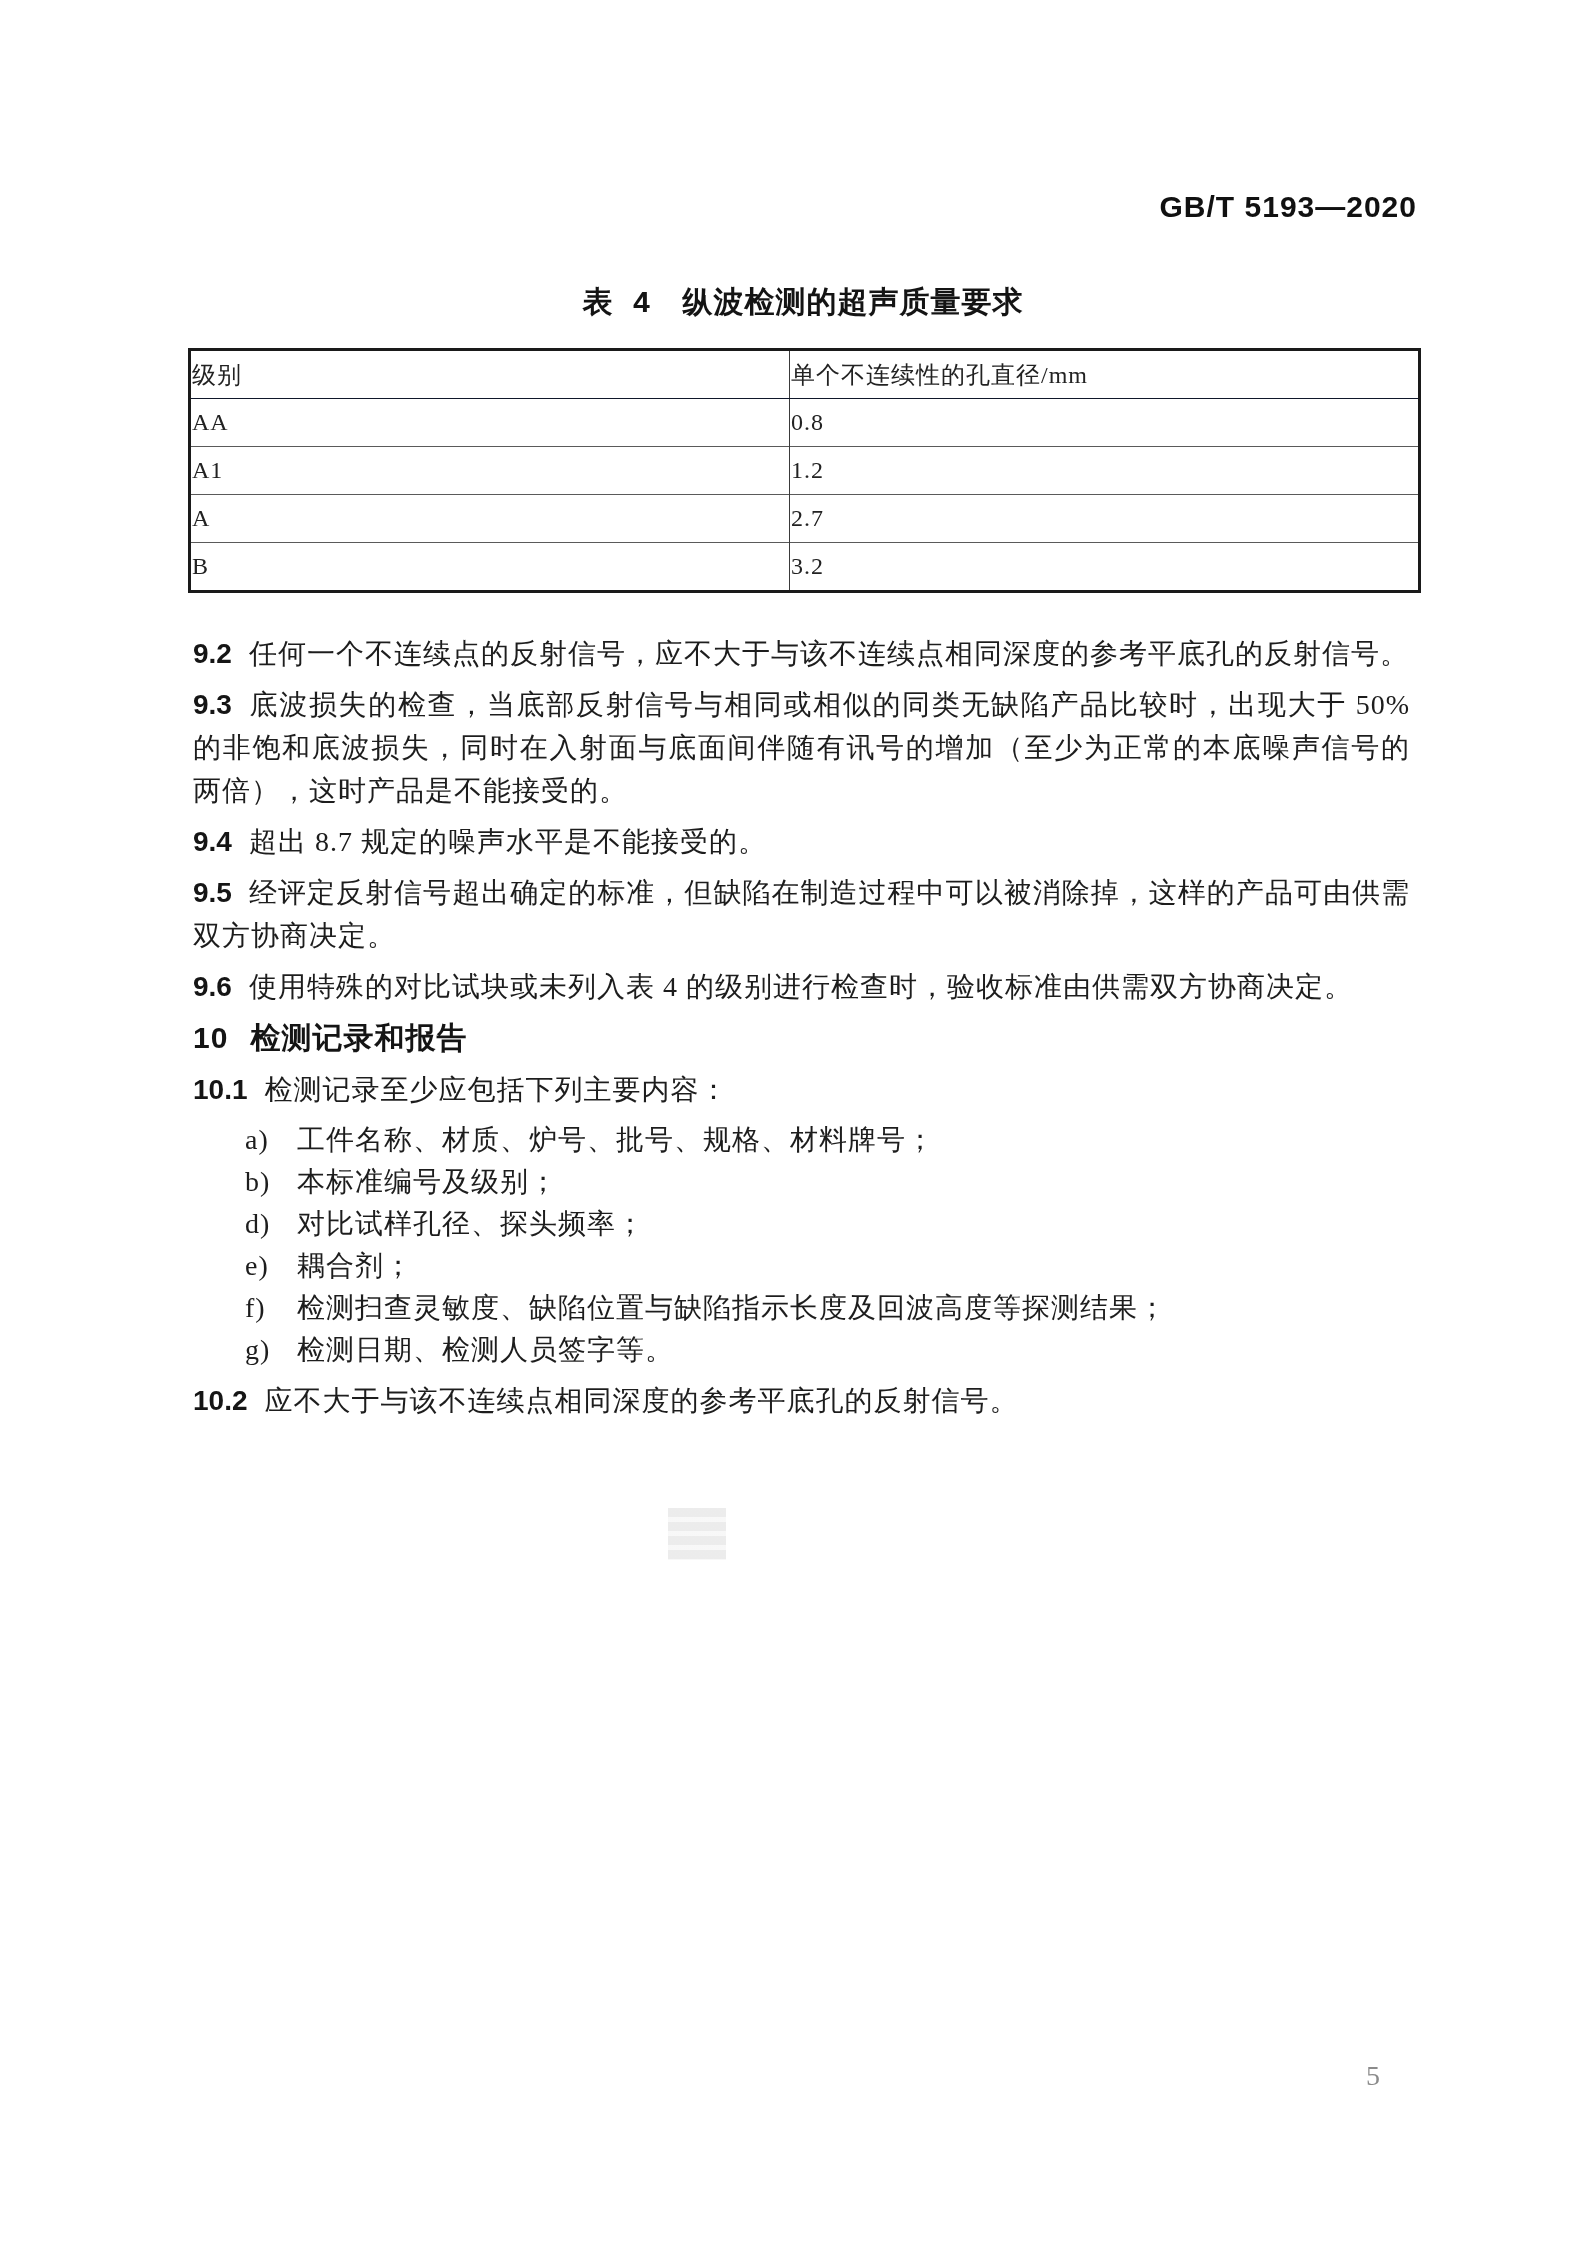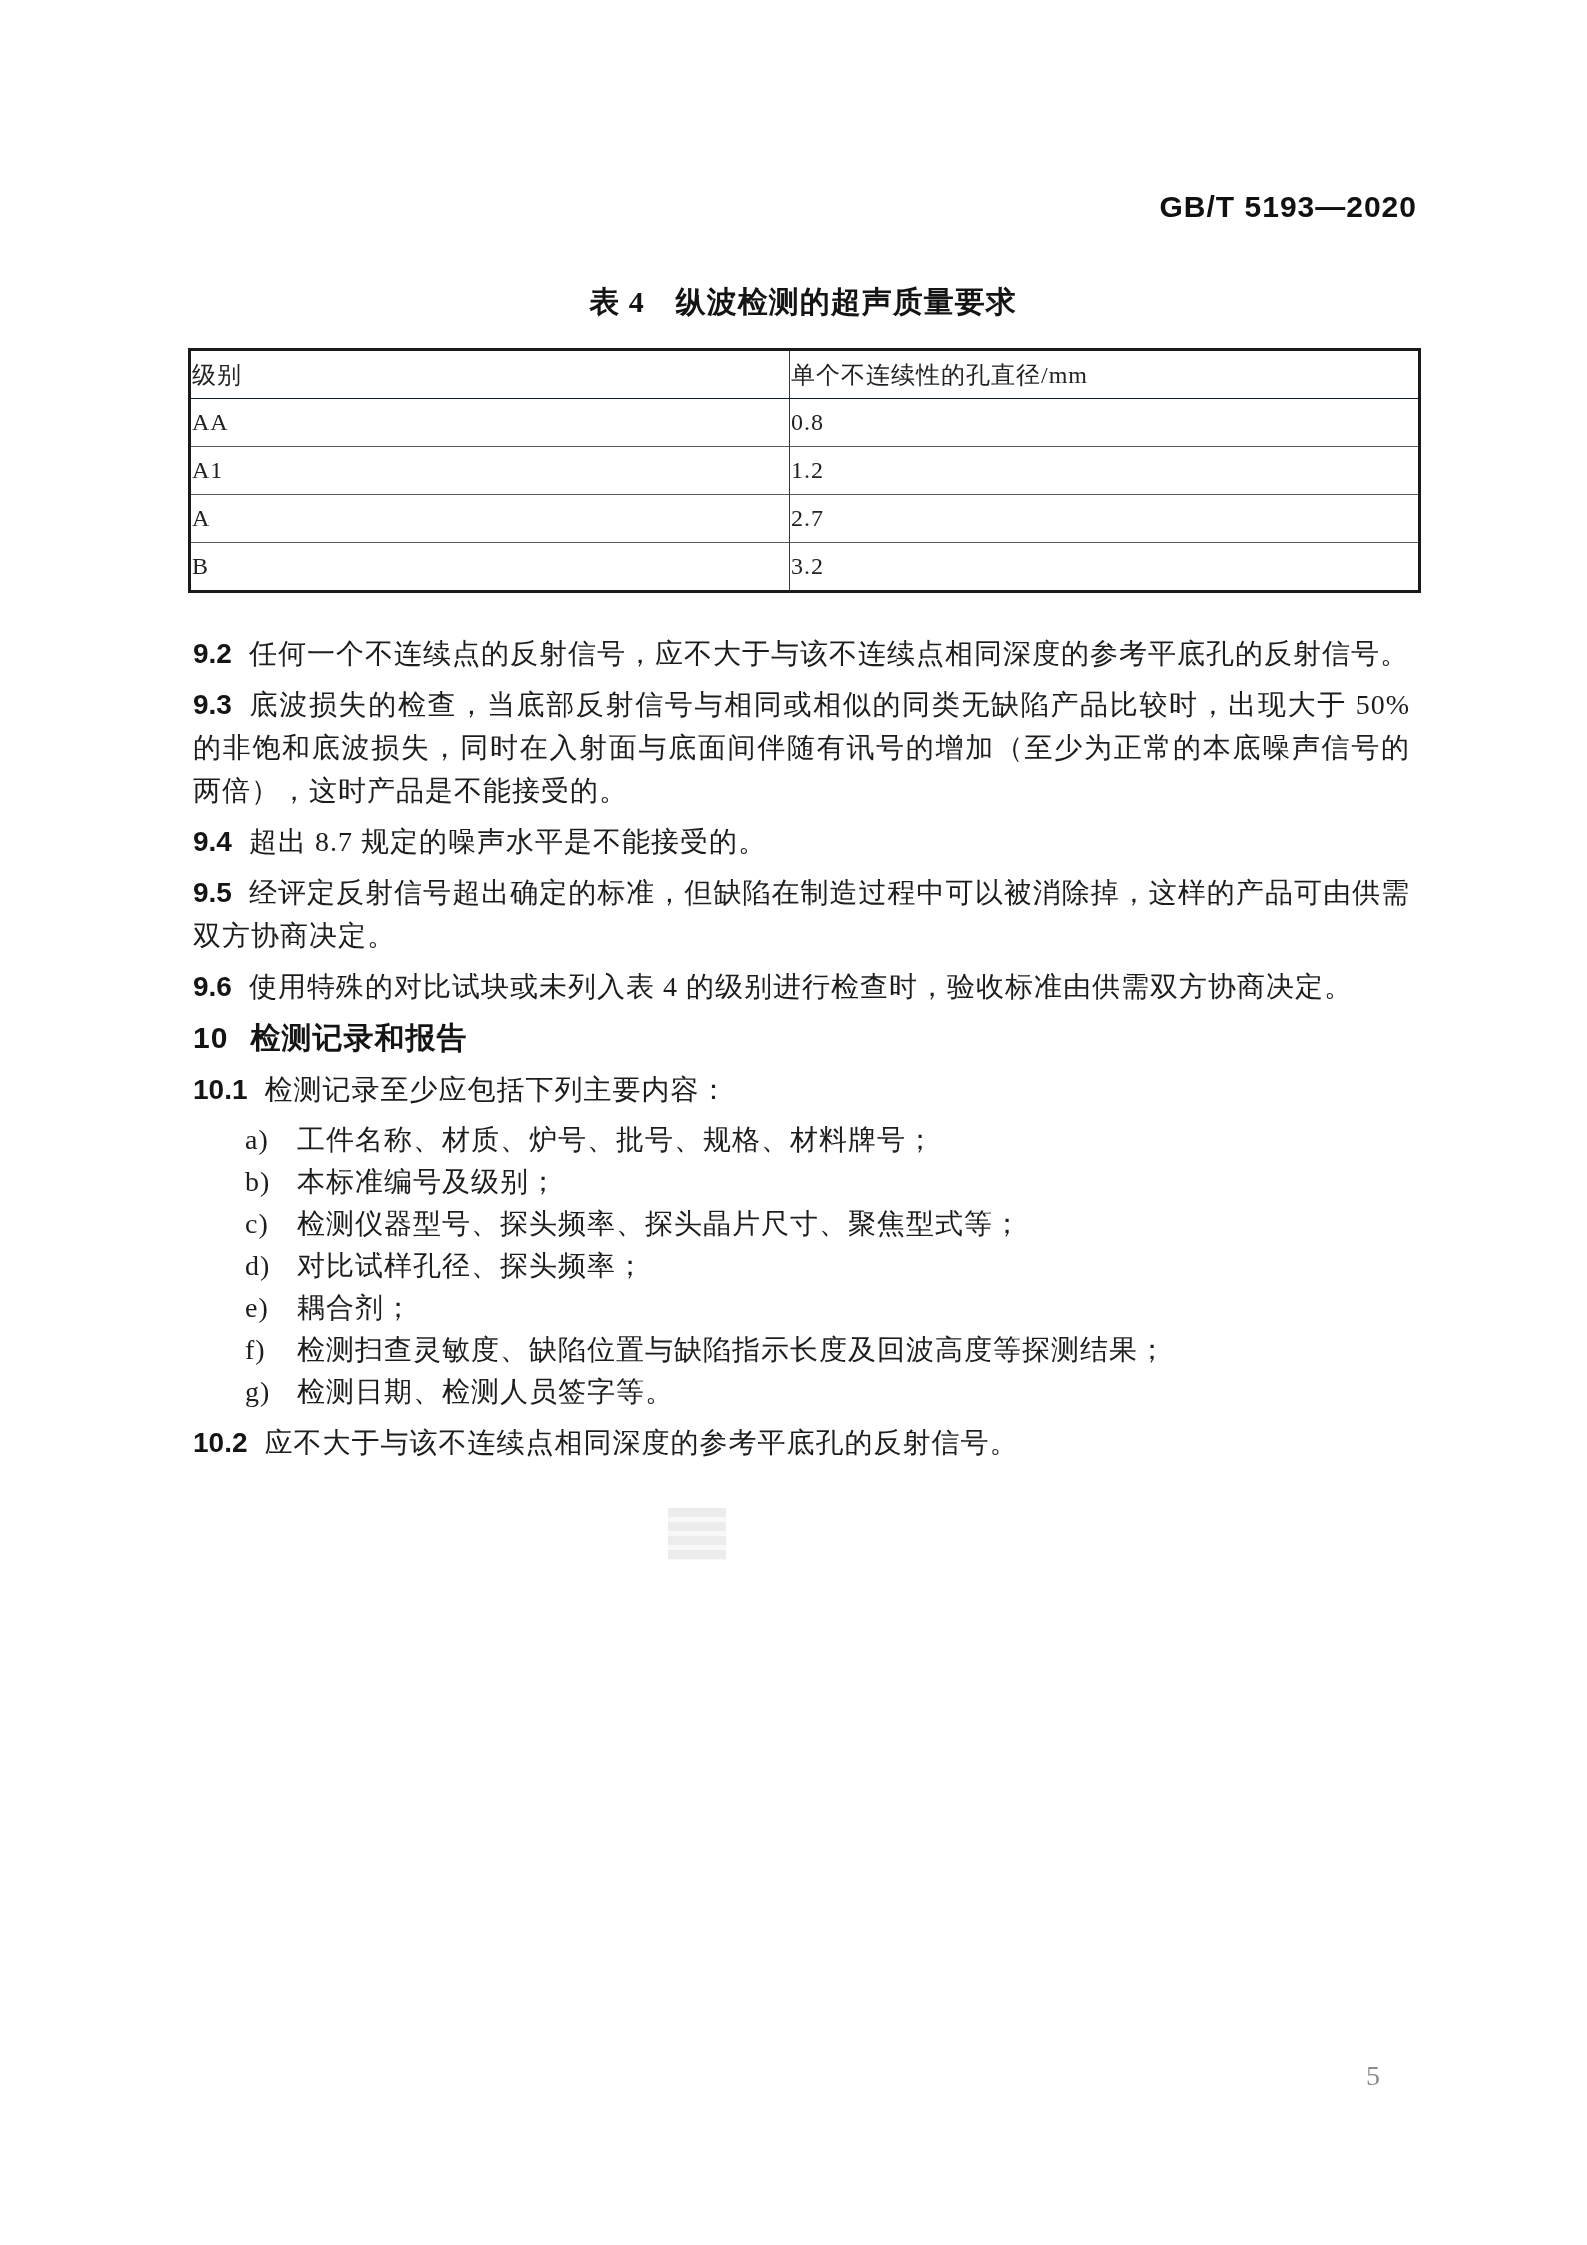--- a/index.html
+++ b/index.html
@@ -16,21 +16,21 @@
   .doc-header {
     position:absolute; top:190px; right:170px;
     font-family:"Liberation Sans","DejaVu Sans",sans-serif;
     font-weight:700; font-size:30px; letter-spacing:1px;
     color:#111;
   }
   
   .table-title {
     position:absolute; left:188px; top:282px; width:1230px;
     text-align:center;
-    font-family:Liberation Serif, serif;
+    font-family:Liberation Mono, monospace;
     font-weight:700; font-size:30px; letter-spacing:1px;
     color:#141414;
   }
   
   table.quality {
     position:absolute; left:188px; top:348px;
     width:1230px; border-collapse:collapse; table-layout:fixed;
     font-size:24px; color:#222;
   }
   table.quality col.c1 { width:600px; }
@@ -138,21 +138,20 @@
 
     <p><span class="clause-num">9.6</span><span>使用特殊的对比试块或未列入表 4 的级别进行检查时，验收标准由供需双方协商决定。</span></p>
 
     <p class="sec-heading"><span class="sec-num">10</span><span>检测记录和报告</span></p>
 
     <p class="clause-101"><span class="clause-num">10.1</span><span>检测记录至少应包括下列主要内容：</span></p>
 
     <div class="items">
       <div class="item"><span class="item-label">a)</span><span>工件名称、材质、炉号、批号、规格、材料牌号；</span></div>
       <div class="item"><span class="item-label">b)</span><span>本标准编号及级别；</span></div>
-      <div class="item"><span class="item-label">c)</span><span>检测仪器型号、探头频率、探头晶片尺寸、聚焦型式等；</span></div>
       <div class="item"><span class="item-label">d)</span><span>对比试样孔径、探头频率；</span></div>
       <div class="item"><span class="item-label">e)</span><span>耦合剂；</span></div>
       <div class="item"><span class="item-label">f)</span><span>检测扫查灵敏度、缺陷位置与缺陷指示长度及回波高度等探测结果；</span></div>
       <div class="item"><span class="item-label">g)</span><span>检测日期、检测人员签字等。</span></div>
     </div>
 
     <p class="clause-102"><span class="clause-num">10.2</span><span>应不大于与该不连续点相同深度的参考平底孔的反射信号。</span></p>
 
   </div>
 

